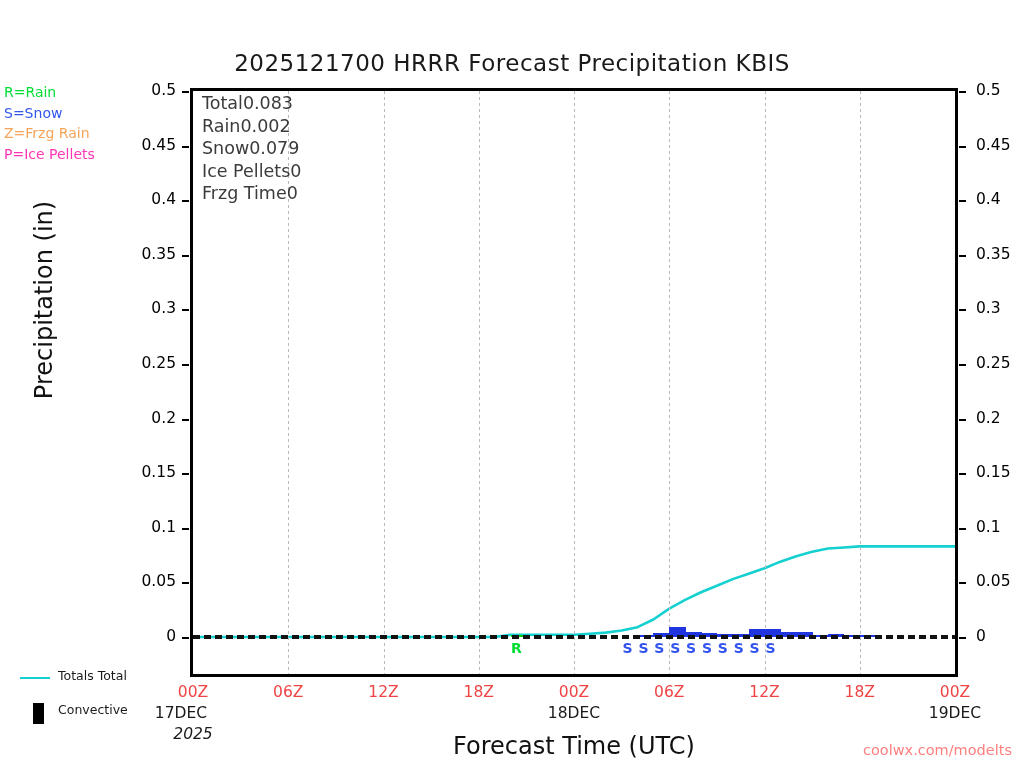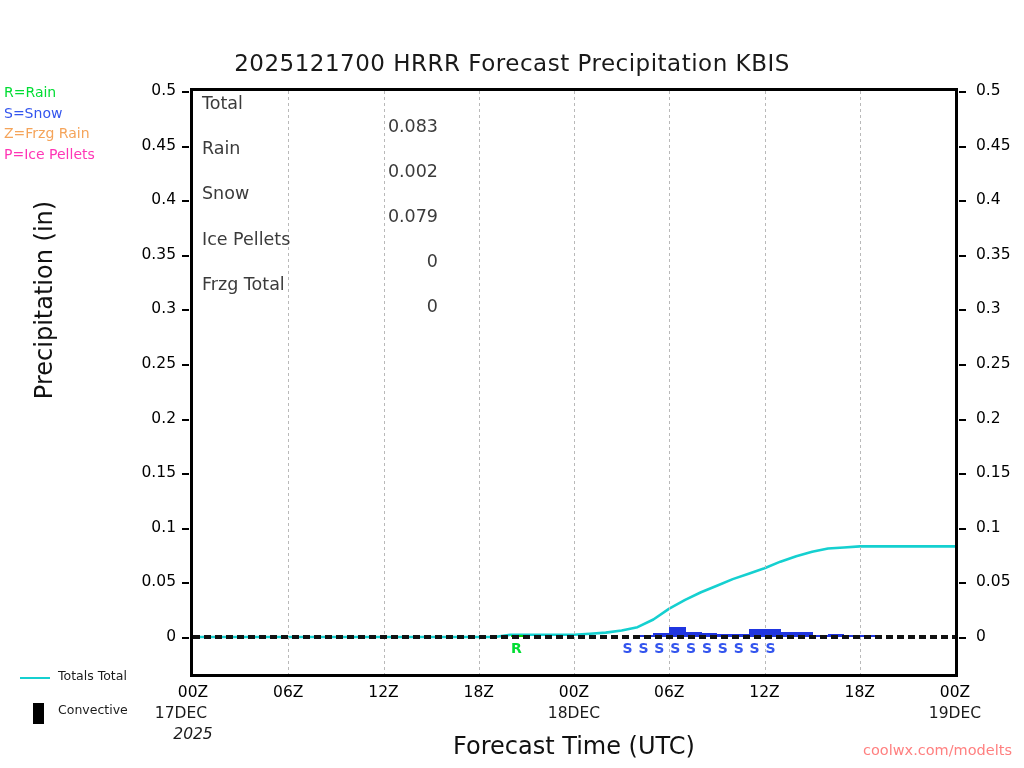--- a/index.html
+++ b/index.html
@@ -28,30 +28,30 @@
      background-size:1px 6px;background-repeat:repeat-y;}
   .zeroline{position:absolute;left:0;right:0;height:4px;
      background-image:linear-gradient(to right,#111 62%,rgba(255,255,255,0) 0%);
      background-size:11px 4px;background-repeat:repeat-x;}
   .pbar{position:absolute;bottom:0;background:#1f35e0;}
   
   .ytick{position:absolute;font-size:15.5px;color:#000;white-space:nowrap;}
   .ytick-l{text-align:right;width:48px;}
   .ytick-r{text-align:left;width:60px;}
   .ytickmark{position:absolute;height:2px;width:7px;background:#000;}
-  .xtick{position:absolute;font-size:15.5px;color:#000000;text-align:center;
+  .xtick{position:absolute;font-size:15.5px;color:#ef4444;text-align:center;
      width:90px;white-space:nowrap;}
   .xtick2{position:absolute;font-size:15.5px;color:#1a1a1a;text-align:center;
      width:90px;white-space:nowrap;}
   
   #totals-box{left:200px;top:92px;width:250px;font-size:17.5px;color:#3b3b3b;}
   #totals-head{text-align:center;padding-bottom:1px;border-bottom:2px solid #4a4a4a;
      width:228px;margin-left:4px;letter-spacing:.5px;}
-  .totrow{display:flex;justify-content:center;width:236px;margin-left:2px;
-     line-height:22.6px;flex-direction:column;}
+  .totrow{display:flex;justify-content:flex-start;width:236px;margin-left:2px;
+     line-height:22.6px;}
   .totrow .val{text-align:right;}
   
   .ptype{position:absolute;font-size:14px;font-weight:bold;text-align:center;width:16px;}
   
   #legend-run{left:12px;top:668px;width:160px;height:20px;}
   #legend-conv{left:12px;top:702px;width:160px;height:22px;}
   .lgtext{position:absolute;left:46px;top:0px;font-size:12.5px;color:#1a1a1a;}
   #run-swatch{position:absolute;left:8px;top:9px;width:30px;height:2px;background:#15d0d0;}
   #conv-swatch{position:absolute;left:21px;top:1px;width:11px;height:21px;background:#000;}
   
@@ -119,21 +119,21 @@
       </div>
       <div class="totrow">
         <span class="lbl">Snow</span>
         <span class="val">0.079</span>
       </div>
       <div class="totrow">
         <span class="lbl">Ice Pellets</span>
         <span class="val">0</span>
       </div>
       <div class="totrow">
-        <span class="lbl">Frzg Total</span>
+        <span class="lbl">Frzg Time</span>
         <span class="val">0</span>
       </div>
     </div>
 </div>
 
 <div class="abs" id="legend-run">
   <span id="run-swatch"></span>
   <span class="lgtext">Totals Total</span>
 </div>
 <div class="abs" id="legend-conv">

